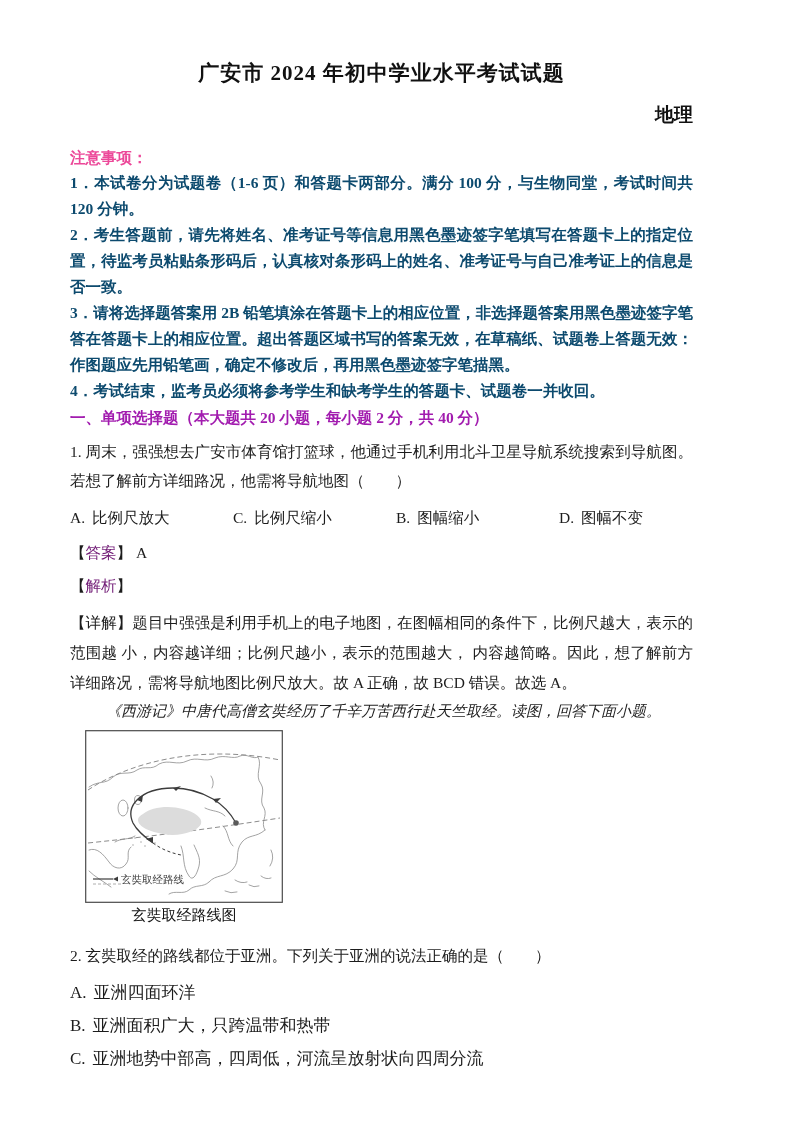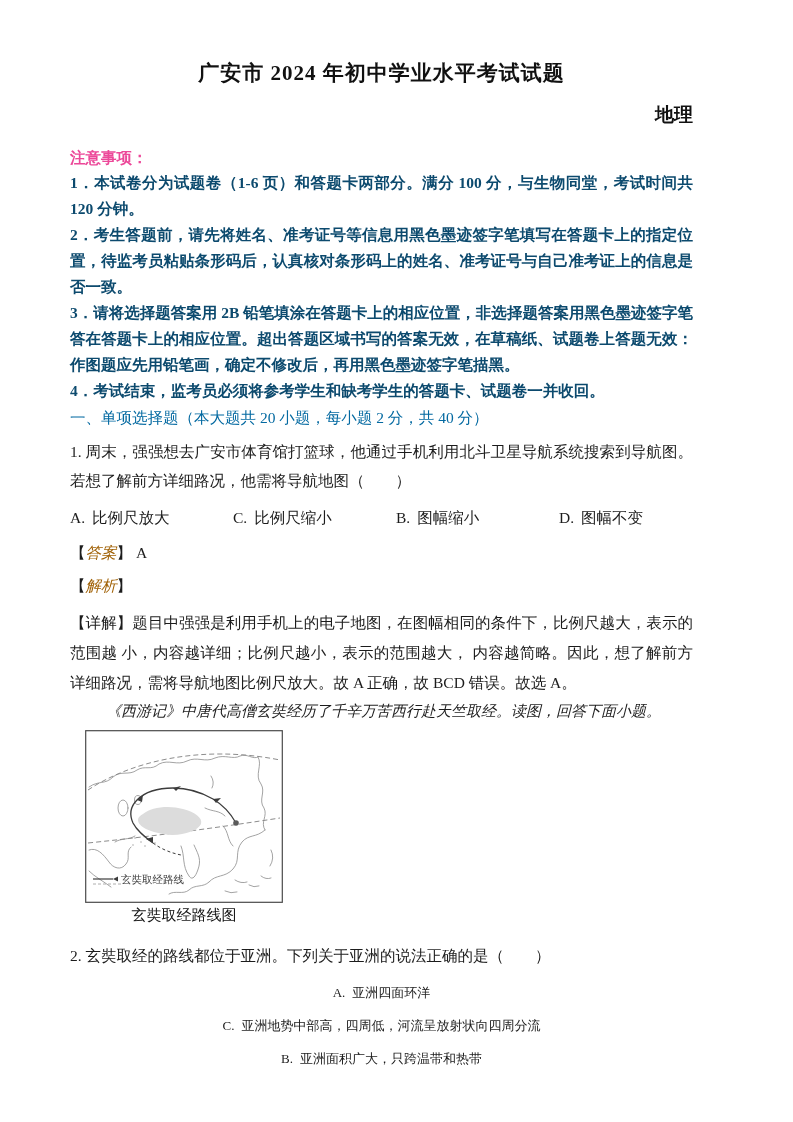--- a/index.html
+++ b/index.html
@@ -22,54 +22,54 @@
     margin:0 0 18px 0;line-height:26px;color:#111;
   }
   .notice-heading{
     font-size:15.5px;font-weight:700;margin:0;line-height:24px;color:#ec4899;
   }
   .notice-item{
     font-size:15.5px;font-weight:700;line-height:26px;
     margin:0;text-align:justify;color:#0c4a6e;
   }
   .section-heading{
-    font-size:15.5px;font-weight:400;line-height:27px;
-    margin:0 0 6px 0;color:#0369a1;
+    font-size:15.5px;font-weight:700;line-height:27px;
+    margin:0 0 6px 0;color:#a21caf;
   }
   .stem{
     font-size:15.5px;line-height:29px;margin:0 0 12px 0;text-align:justify;
   }
   .options-row{
     display:flex;font-size:15.5px;line-height:22px;margin:0 0 13px 0;
   }
   .options-row .opt{width:163px;}
   .options-row .opt:last-child{width:auto;}
   .opt-label{margin-right:7px;}
   .answer-line,.analysis-line{
     font-size:15.5px;line-height:22px;margin:0 0 11px 0;
   }
   .bracket{color:#1c1c1c;}
-  .accent{color:#a16207;font-style:italic;}
+  .accent{color:#701a75;}
   .answer-value{margin-left:4px;}
   .detail{
     font-size:15.5px;line-height:30px;margin:0 0 2px 0;text-align:justify;
   }
   .passage-intro{
     font-size:15px;font-style:italic;line-height:22px;
     margin:0 0 8px 0;text-indent:2.4em;
     font-family:"DejaVu Serif","Liberation Serif",serif;
   }
   .map-block{margin:0 0 0 15px;width:160px;}
   .map-figure{display:block;}
   .map-caption{
     width:198px;text-align:center;font-size:15px;line-height:20px;
     margin:2px 0 0 0;color:#111;
   }
   .q2-block{margin-top:16px;}
-  .q2-option{font-size:13px;line-height:22px;margin:0 0 11px 0;text-align:center;}
+  .q2-option{font-size:17px;line-height:22px;margin:0 0 11px 0;}
 </style>
 </head>
 <body>
 
 <div class="page">
 
   <h1 class="doc-title">广安市 2024 年初中学业水平考试试题</h1>
   <h2 class="doc-subject">地理</h2>
 
   <p class="notice-heading">注意事项：</p>
@@ -161,20 +161,20 @@
     </svg>
     <p class="map-caption">玄奘取经路线图</p>
   </div>
 
   <div class="q2-block">
     <p class="stem">2. 玄奘取经的路线都位于亚洲。下列关于亚洲的说法正确的是（　　）</p>
     <p class="q2-option">
       <span class="opt-label">A.</span><span>亚洲四面环洋</span>
     </p>
     <p class="q2-option">
-      <span class="opt-label">C.</span><span>亚洲地势中部高，四周低，河流呈放射状向四周分流</span>
+      <span class="opt-label">B.</span><span>亚洲面积广大，只跨温带和热带</span>
     </p>
     <p class="q2-option">
-      <span class="opt-label">B.</span><span>亚洲面积广大，只跨温带和热带</span>
+      <span class="opt-label">C.</span><span>亚洲地势中部高，四周低，河流呈放射状向四周分流</span>
     </p>
   </div>
 
 </div>
 
 </body></html>

